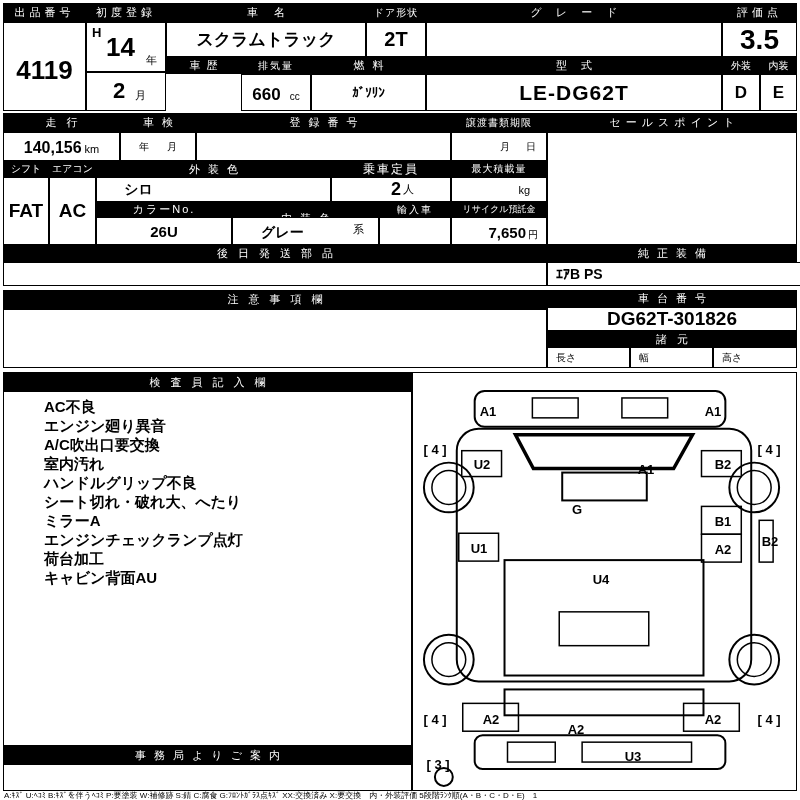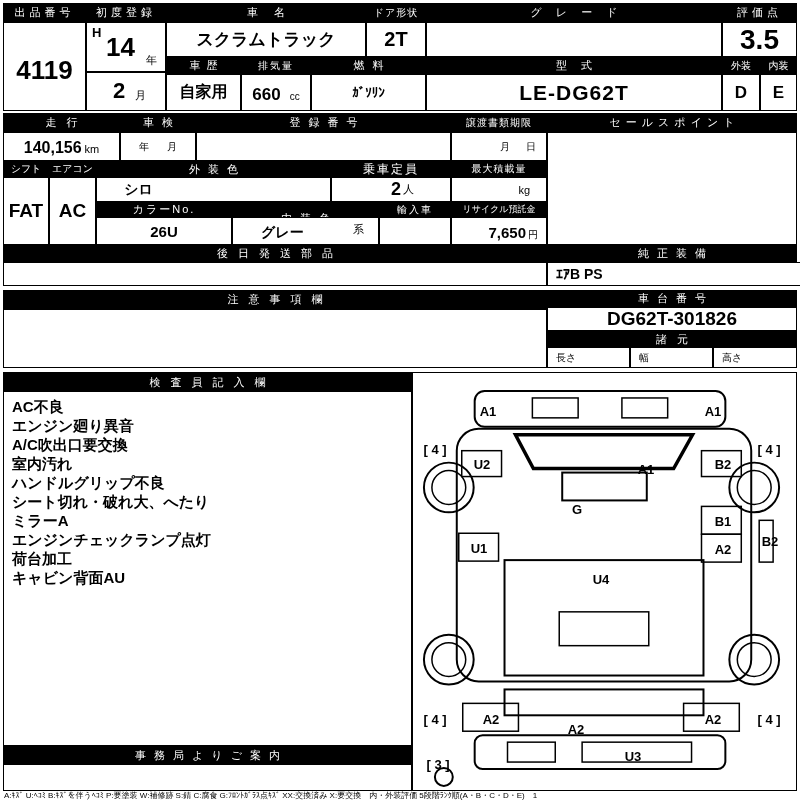--- a/index.html
+++ b/index.html
@@ -2,21 +2,21 @@
 <html><head>
 <meta charset="utf-8">
 <style>
   * { margin:0; padding:0; box-sizing:border-box; }
   body { background:#fff; font-family:"Liberation Sans","DejaVu Sans",sans-serif; }
   #sheet { position:relative; width:800px; height:800px; background:#fff; color:#000; overflow:hidden; }
   .h { position:absolute; background:#000; color:#fff; display:flex; align-items:center; justify-content:center;
        font-size:11px; white-space:nowrap; overflow:hidden; }
   .c { position:absolute; background:#fff; border:1px solid #000; }
   .v { display:flex; align-items:center; justify-content:center; font-weight:700; white-space:nowrap; }
-  .note { font-size:15px; font-weight:700; line-height:19px; white-space:nowrap; }
+  .note { font-size:15px; font-weight:700; line-height:19px; white-space:nowrap;margin-left:32px; }
   .dl { position:absolute; transform:translate(-50%,-50%); font-size:13px; font-weight:700; white-space:nowrap; }
   .small { font-weight:400; }
   svg { display:block; }
 </style>
 </head>
 <body>
 
 <div id="sheet">
 
   <div class="h" style="left:3px;top:3px;width:83px;height:19px;letter-spacing:4px">出品番号</div>
@@ -43,21 +43,20 @@
   <div class="c v" style="left:426px;top:22px;width:296px;height:35px;font-size:15px"></div>
   <div class="c v" style="left:722px;top:22px;width:75px;height:35px;font-size:28px">3.5</div>
 
   <div class="h" style="left:166px;top:57px;width:75px;height:17px;letter-spacing:6px;text-indent:6px">車歴</div>
   <div class="h" style="left:241px;top:57px;width:70px;height:17px;font-size:10px;letter-spacing:2px">排気量</div>
   <div class="h" style="left:311px;top:57px;width:115px;height:17px;letter-spacing:8px;text-indent:8px">燃料</div>
   <div class="h" style="left:426px;top:57px;width:296px;height:17px;letter-spacing:14px;text-indent:14px">型式</div>
   <div class="h" style="left:722px;top:57px;width:38px;height:17px;font-size:10px">外装</div>
   <div class="h" style="left:760px;top:57px;width:37px;height:17px;font-size:10px">内装</div>
 
-  <div class="c v" style="left:166px;top:74px;width:75px;height:37px;font-size:16px">自家用</div>
   <div class="c v" style="left:241px;top:74px;width:70px;height:37px;align-items:baseline;padding-top:10px">
     <span style="font-size:17px;font-weight:700">660</span>
     <span class="small" style="font-size:10px;margin-left:9px">cc</span>
   </div>
   <div class="c v" style="left:311px;top:74px;width:115px;height:37px;font-size:13px">ｶﾞｿﾘﾝ</div>
   <div class="c v" style="left:426px;top:74px;width:296px;height:37px;font-size:21px;letter-spacing:1px">LE-DG62T</div>
   <div class="c v" style="left:722px;top:74px;width:38px;height:37px;font-size:17px">D</div>
   <div class="c v" style="left:760px;top:74px;width:37px;height:37px;font-size:17px">E</div>
 
   <div class="h" style="left:3px;top:113px;width:117px;height:19px;letter-spacing:10px;text-indent:10px">走行</div>

